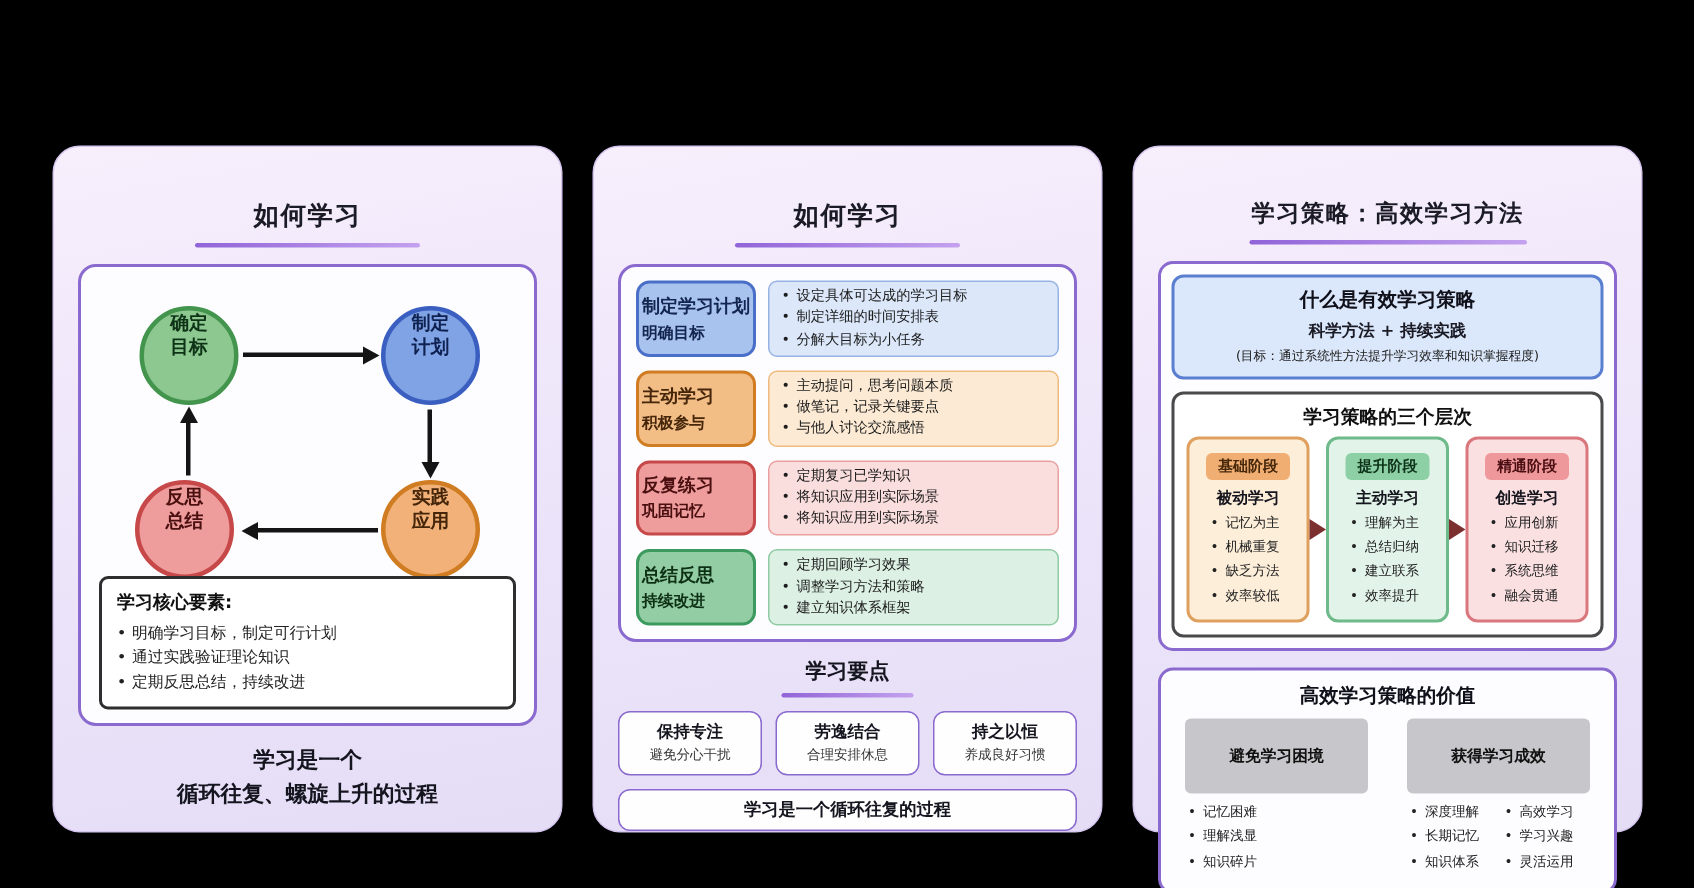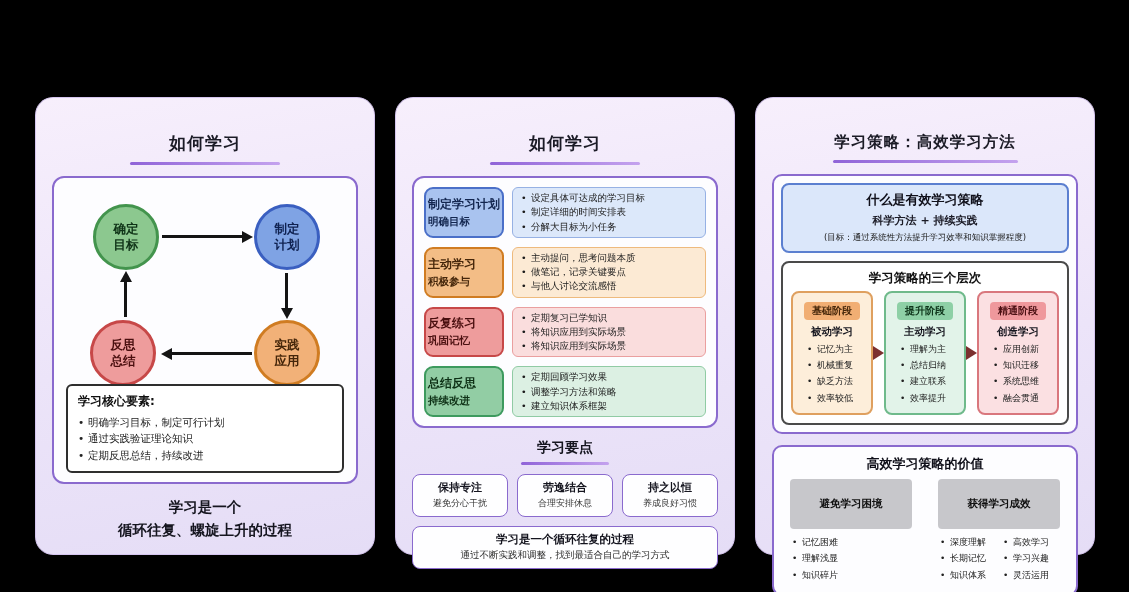--- a/index.html
+++ b/index.html
@@ -14,21 +14,21 @@
   .underline.wide { width:185px; }
   .underline.small { width:88px; margin:5px auto 9px; }
 
   
   .li { position:relative; padding-left:10px; }
   .li::before { content:"•"; position:absolute; left:0; }
 
   
   .diagram-box { position:relative; height:308px; background:#fdfdff; border:2px solid #8a6ace; border-radius:12px; }
   .circle { position:absolute; width:66px; height:66px; border-radius:50%; display:flex; flex-direction:column;
-            align-items:center; justify-content:center; font-size:12.5px; font-weight:bold; line-height:1.3; }
+            align-items:center; font-size:12.5px; font-weight:bold; line-height:1.3; }
   .c-green  { background:#8cc88f; border:3px solid #43944d; color:#0f3317; }
   .c-blue   { background:#7fa3e4; border:3px solid #3a5fc0; color:#0f2150; }
   .c-orange { background:#f2b178; border:3px solid #d07c22; color:#45260a; }
   .c-pink   { background:#ee9c9c; border:3px solid #c74848; color:#4a0f0f; }
   .pos-tl { left:39px;  top:26px; }
   .pos-tr { left:200px; top:26px; }
   .pos-br { left:200px; top:142px; }
   .pos-bl { left:36px;  top:142px; }
   .arrow { position:absolute; background:#141414; }
   .arrow::after { content:""; position:absolute; }
@@ -213,21 +213,20 @@
         <div class="s">合理安排休息</div>
       </div>
       <div class="point-box">
         <div class="t">持之以恒</div>
         <div class="s">养成良好习惯</div>
       </div>
     </div>
 
     <div class="p2-footer">
       <div class="t">学习是一个循环往复的过程</div>
-      <div class="s">通过不断实践和调整，找到最适合自己的学习方式</div>
     </div>
   </section>
 
   <section class="card p3">
     <h2 class="card-title">学习策略：高效学习方法</h2>
     <div class="underline wide"></div>
 
     <div class="big-box">
       <div class="intro-box">
         <div class="t">什么是有效学习策略</div>

